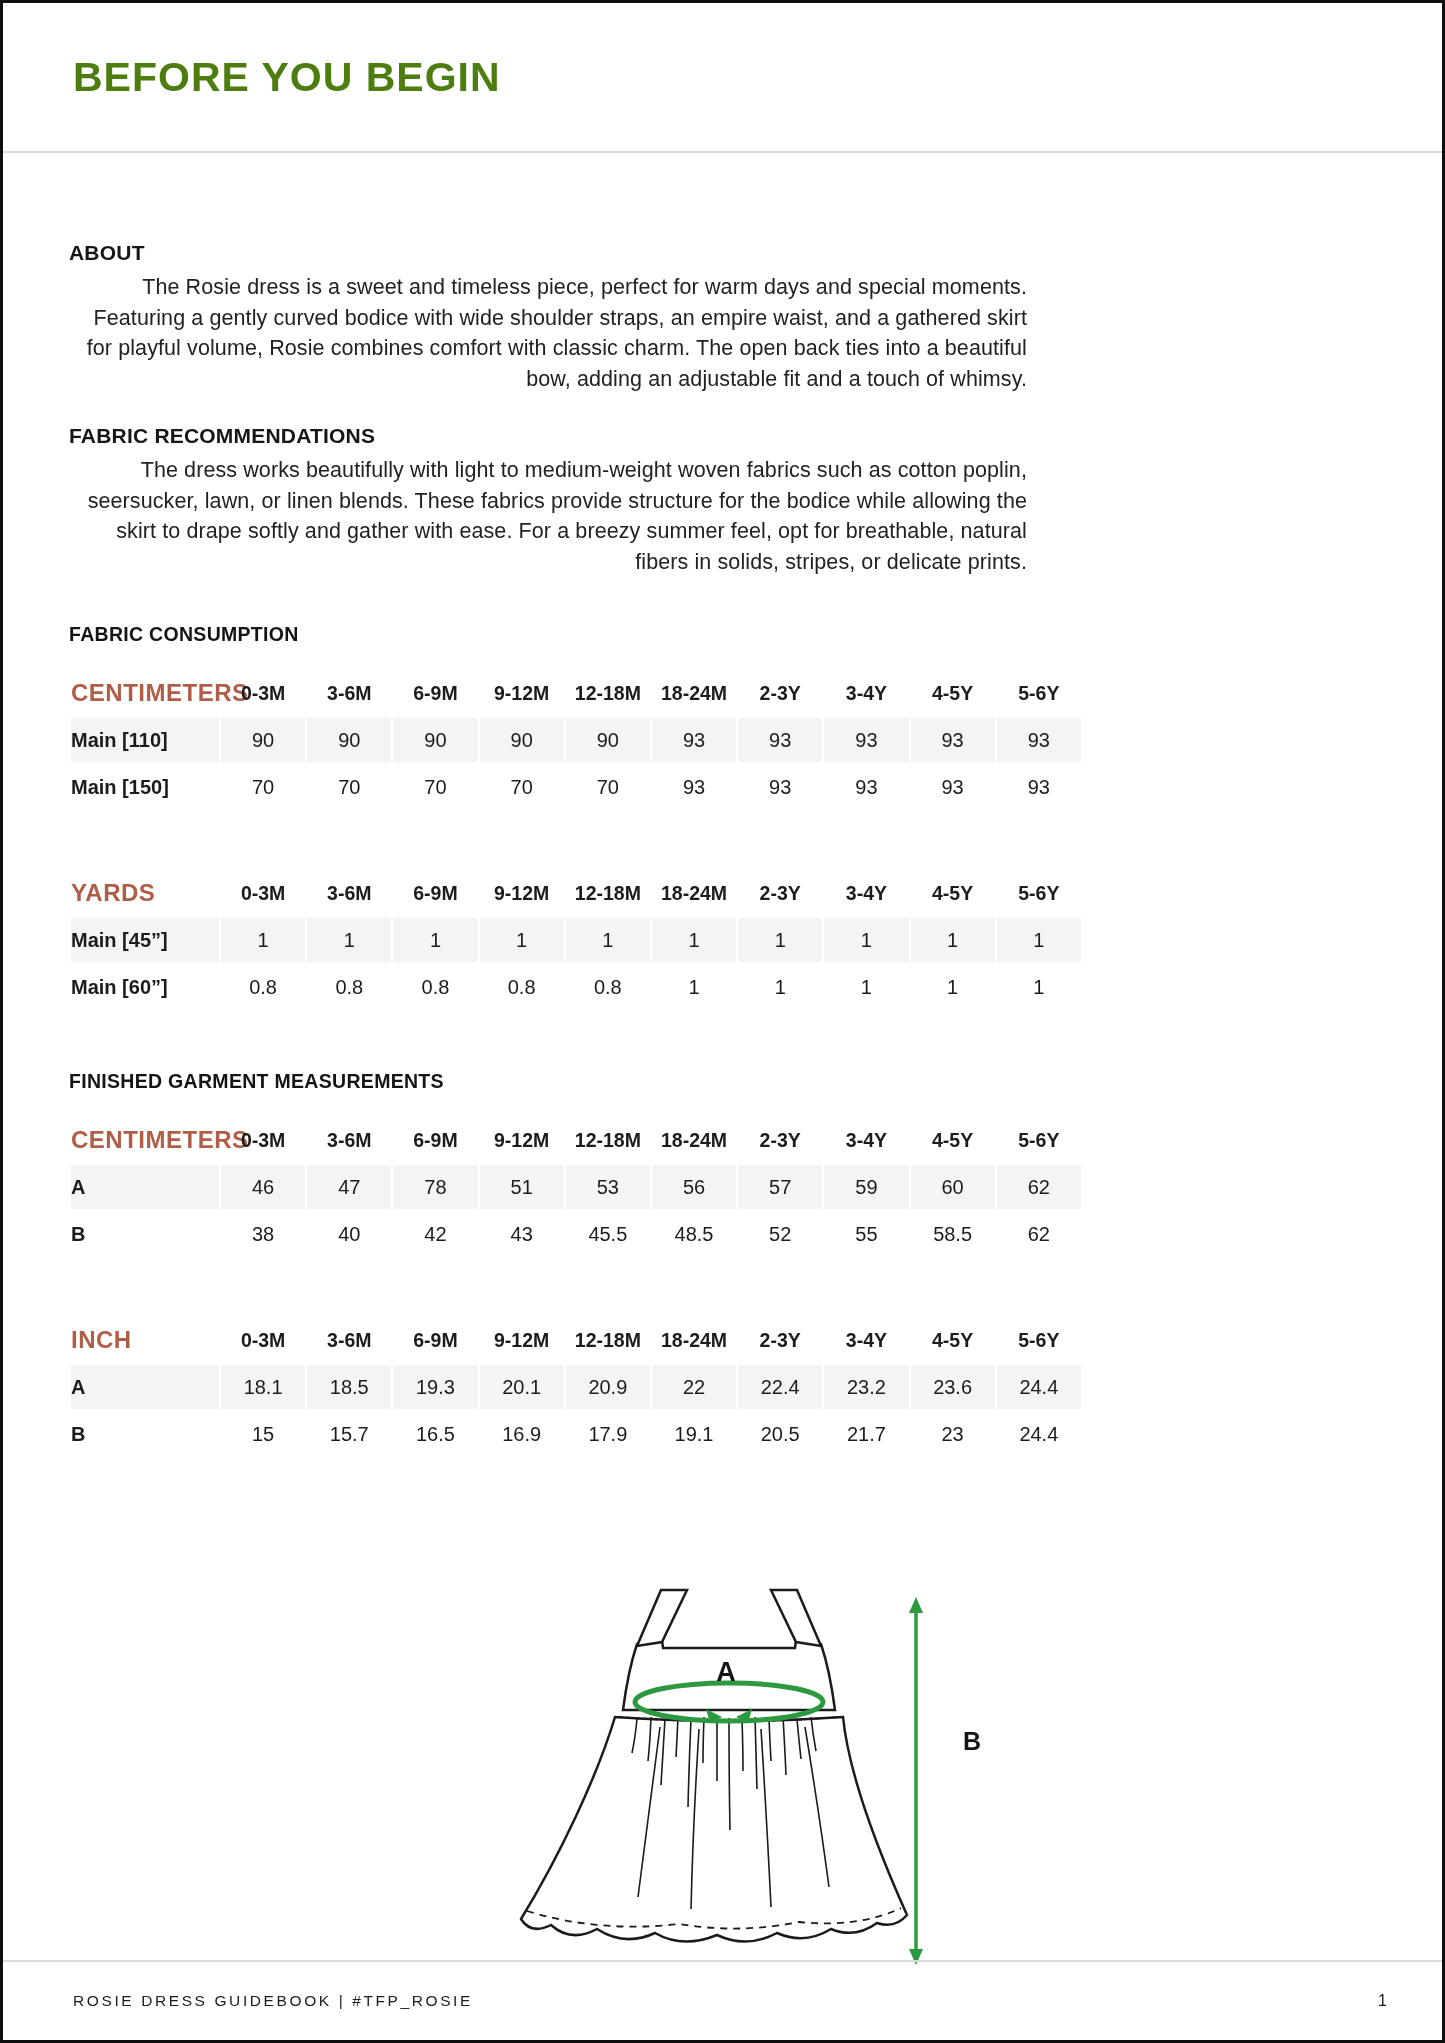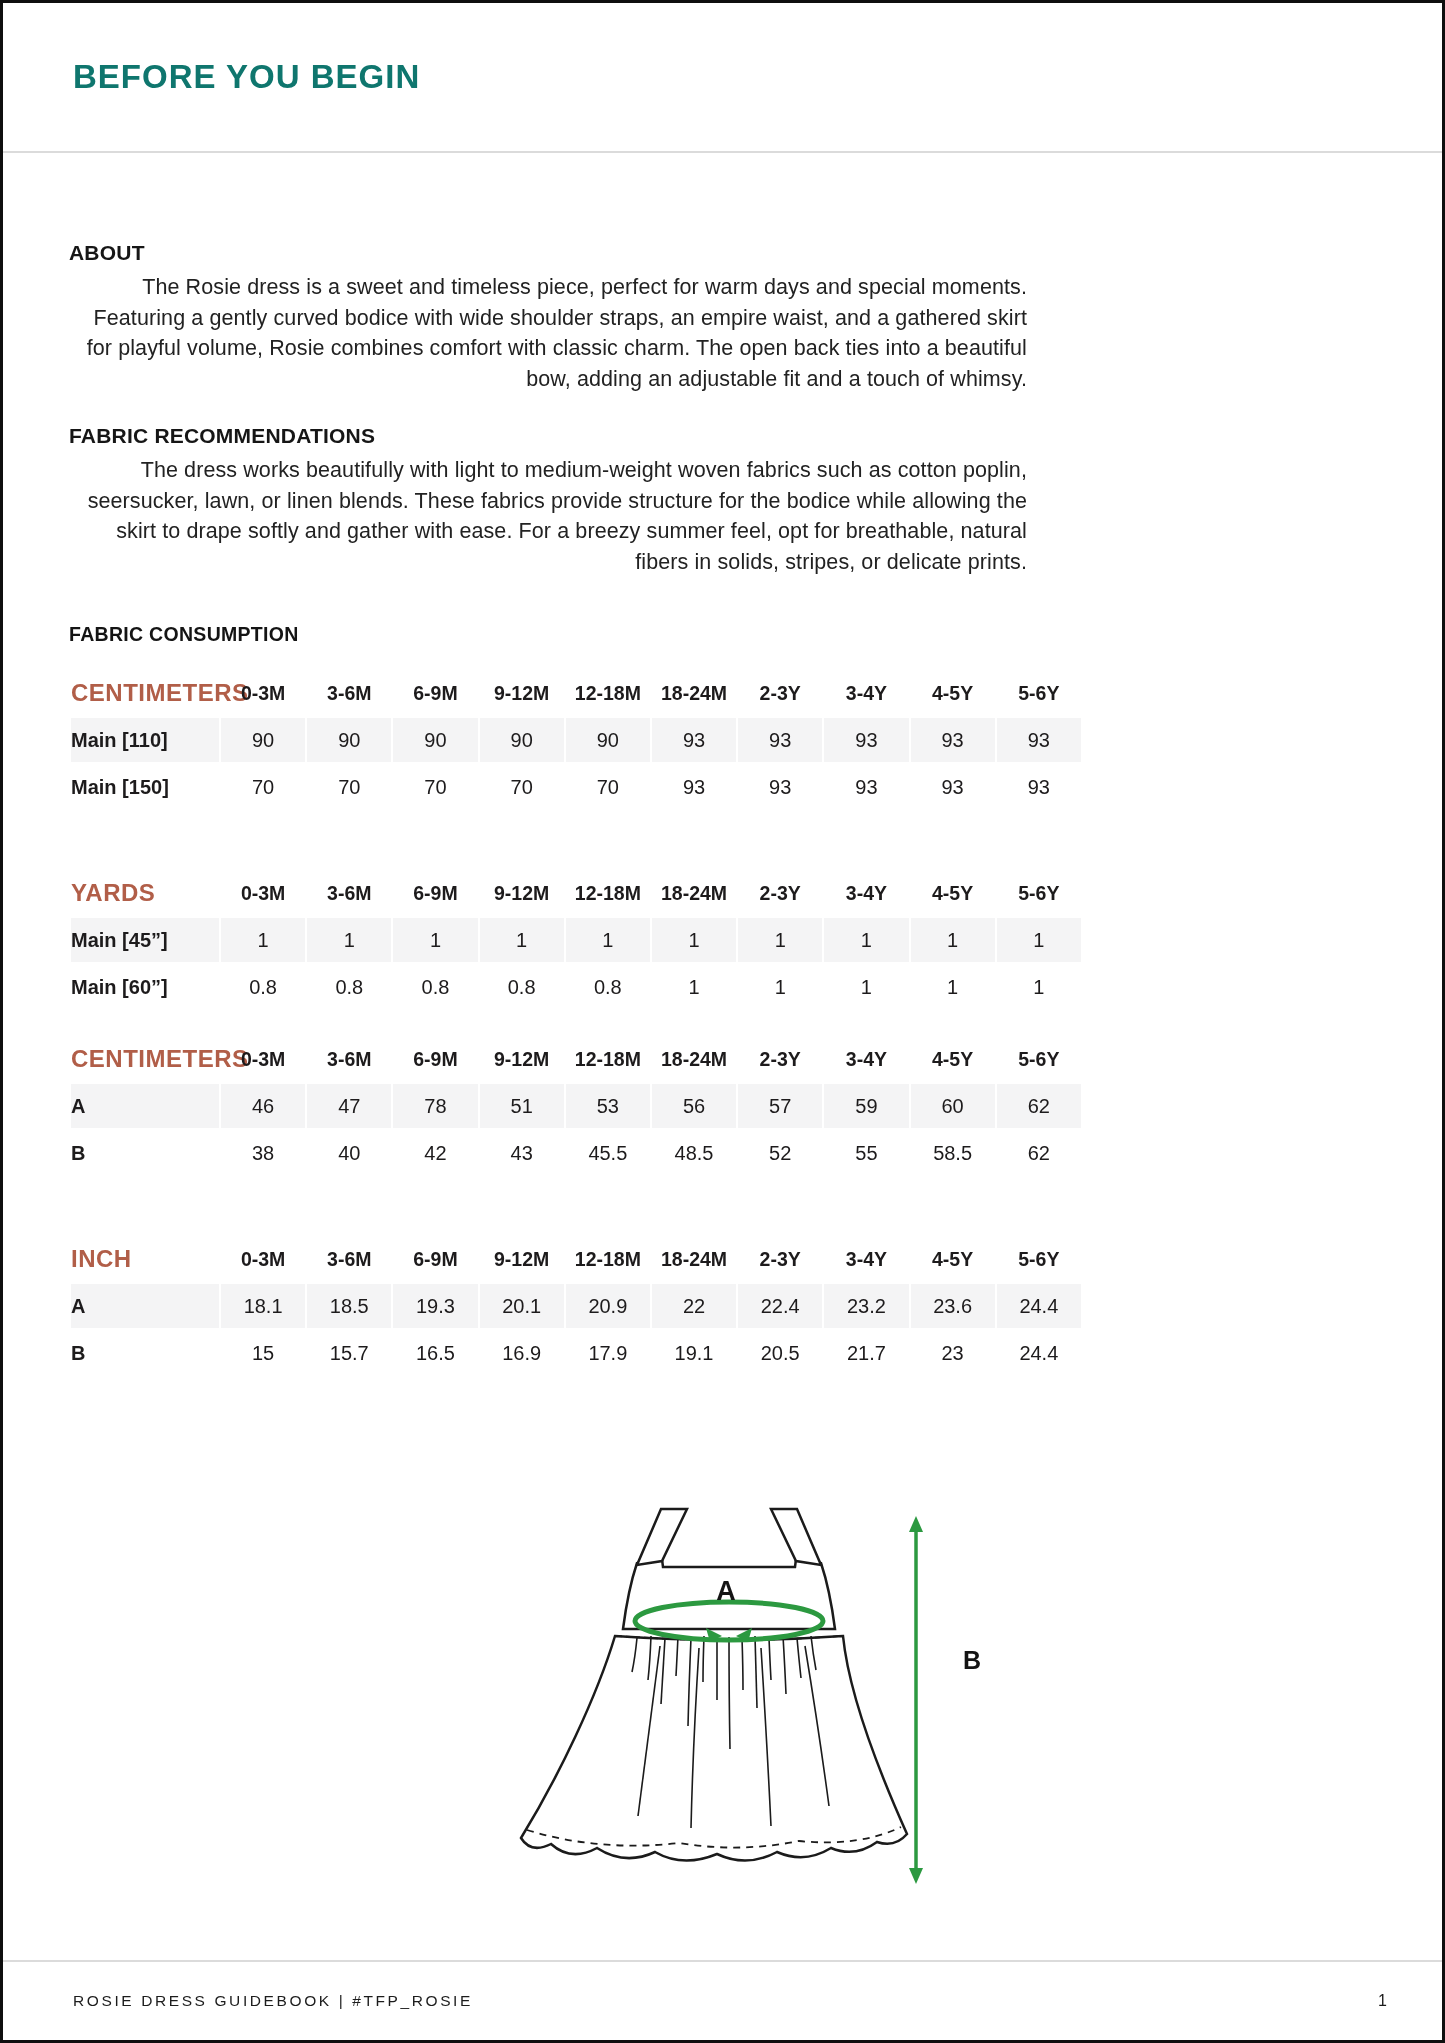--- a/index.html
+++ b/index.html
@@ -3,21 +3,21 @@
 <meta charset="utf-8">
 <style>
   html,body{margin:0;padding:0;background:#ffffff;}
   .page{
     width:1445px;height:2043px;box-sizing:border-box;position:relative;
     background:#fff;border:3px solid #0e0e0e;overflow:hidden;
     font-family:"Liberation Sans",sans-serif;color:#1d1b1c;
   }
   .page-header{height:150px;border-bottom:2px solid #dbdbdb;display:flex;align-items:center;
     padding-left:70px;box-sizing:border-box;}
-  .page-title{font-size:33px;font-weight:700;letter-spacing:1px;color:#0f766e;}
+  .page-title{font-size:41px;font-weight:700;letter-spacing:1px;color:#4d7c0f;}
   .content{padding:0 70px 0 66px;margin-top:12px;}
   .sec-h{font-size:21px;font-weight:700;letter-spacing:.2px;color:#161616;margin:0;}
   .about-h{margin-top:88px;}
   .body-text{font-size:21.5px;line-height:30.5px;margin:7px 0 0;letter-spacing:.1px;
     max-width:958px;color:#222;text-align:right;}
   .fabric-h{margin-top:30px;}
   .small-h{font-size:19.5px;font-weight:700;letter-spacing:.3px;color:#141414;margin:0;}
   .consumption-h{margin-top:46px;}
   .fgm-h{margin-top:58px;}
   table.size-table{border-collapse:separate;border-spacing:2px 3px;table-layout:fixed;
@@ -172,20 +172,21 @@
               <td>1</td>
               <td>1</td>
               <td>1</td>
               <td>1</td>
               <td>1</td>
             </tr>
           </tbody>
         </table>
       </div>
 
+    <h3 class="small-h fgm-h">FINISHED GARMENT MEASUREMENTS</h3>
     <div>
         <table class="size-table">
           <colgroup>
             <col class="label-col">
             <col>
             <col>
             <col>
             <col>
             <col>
             <col>

